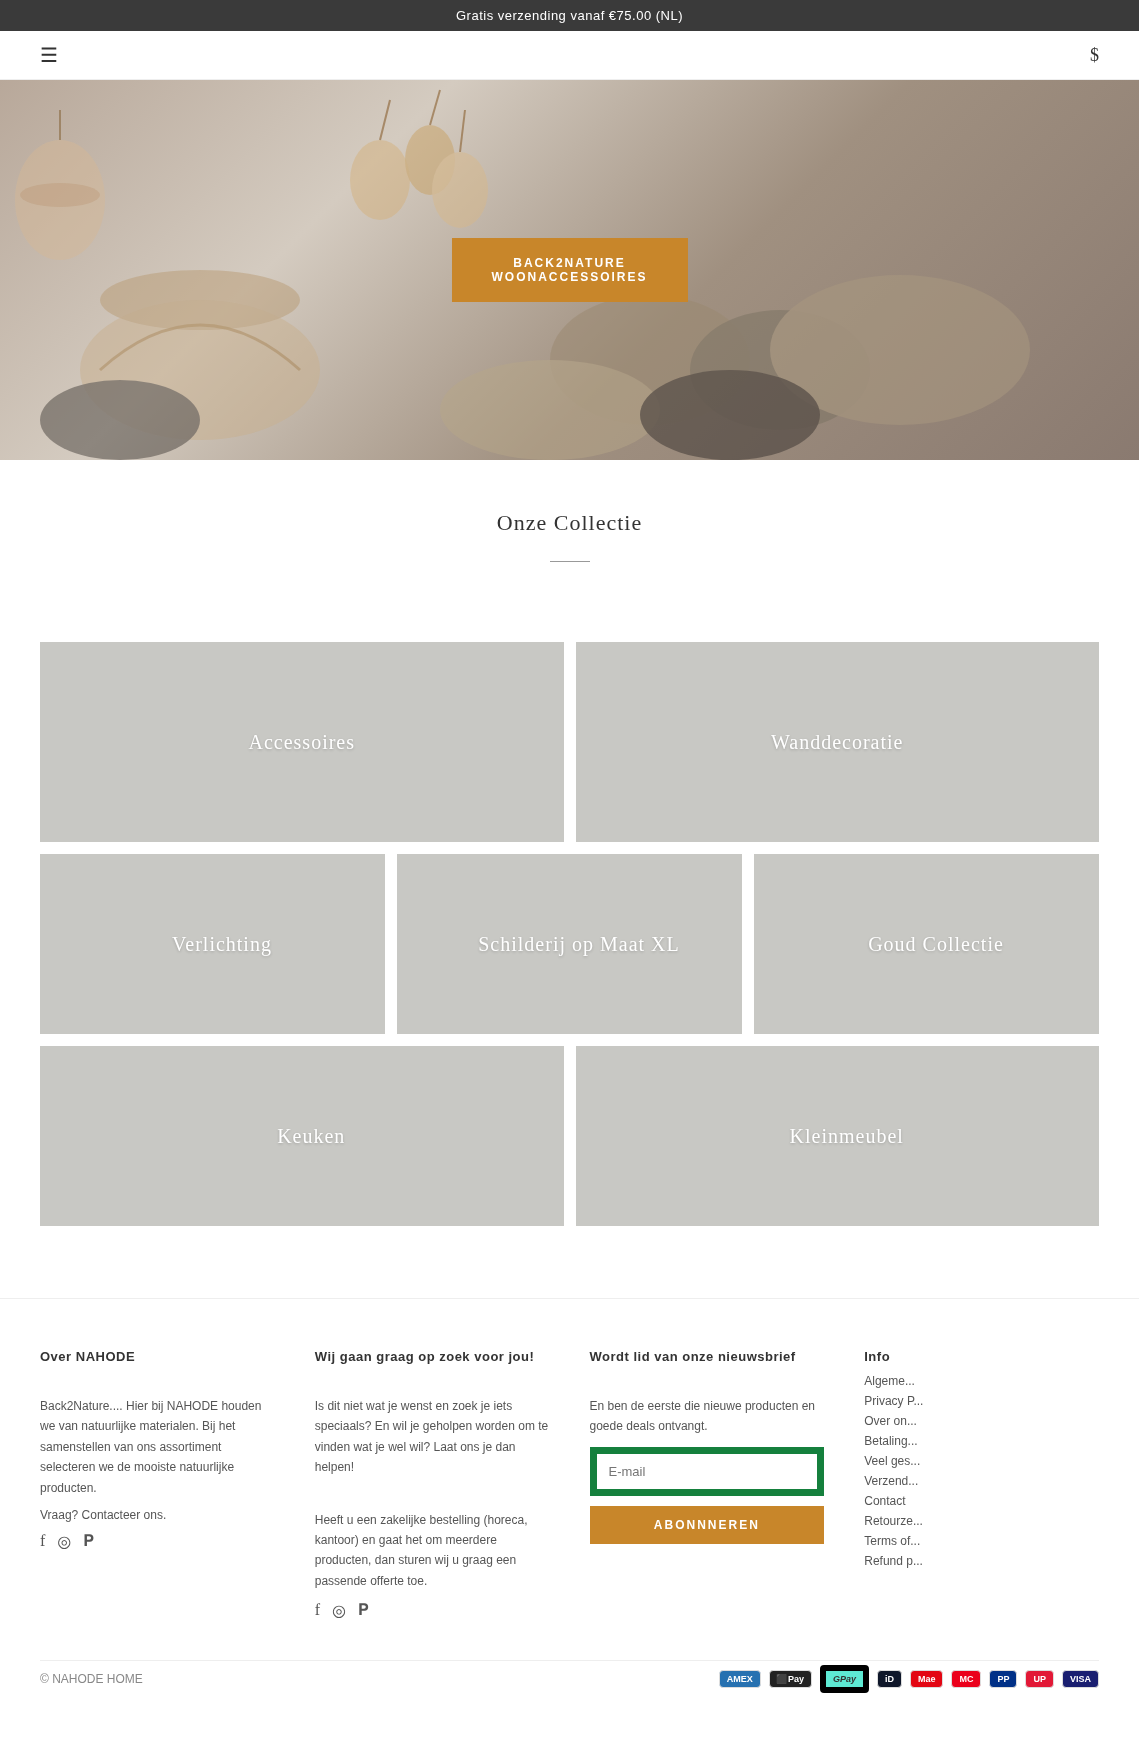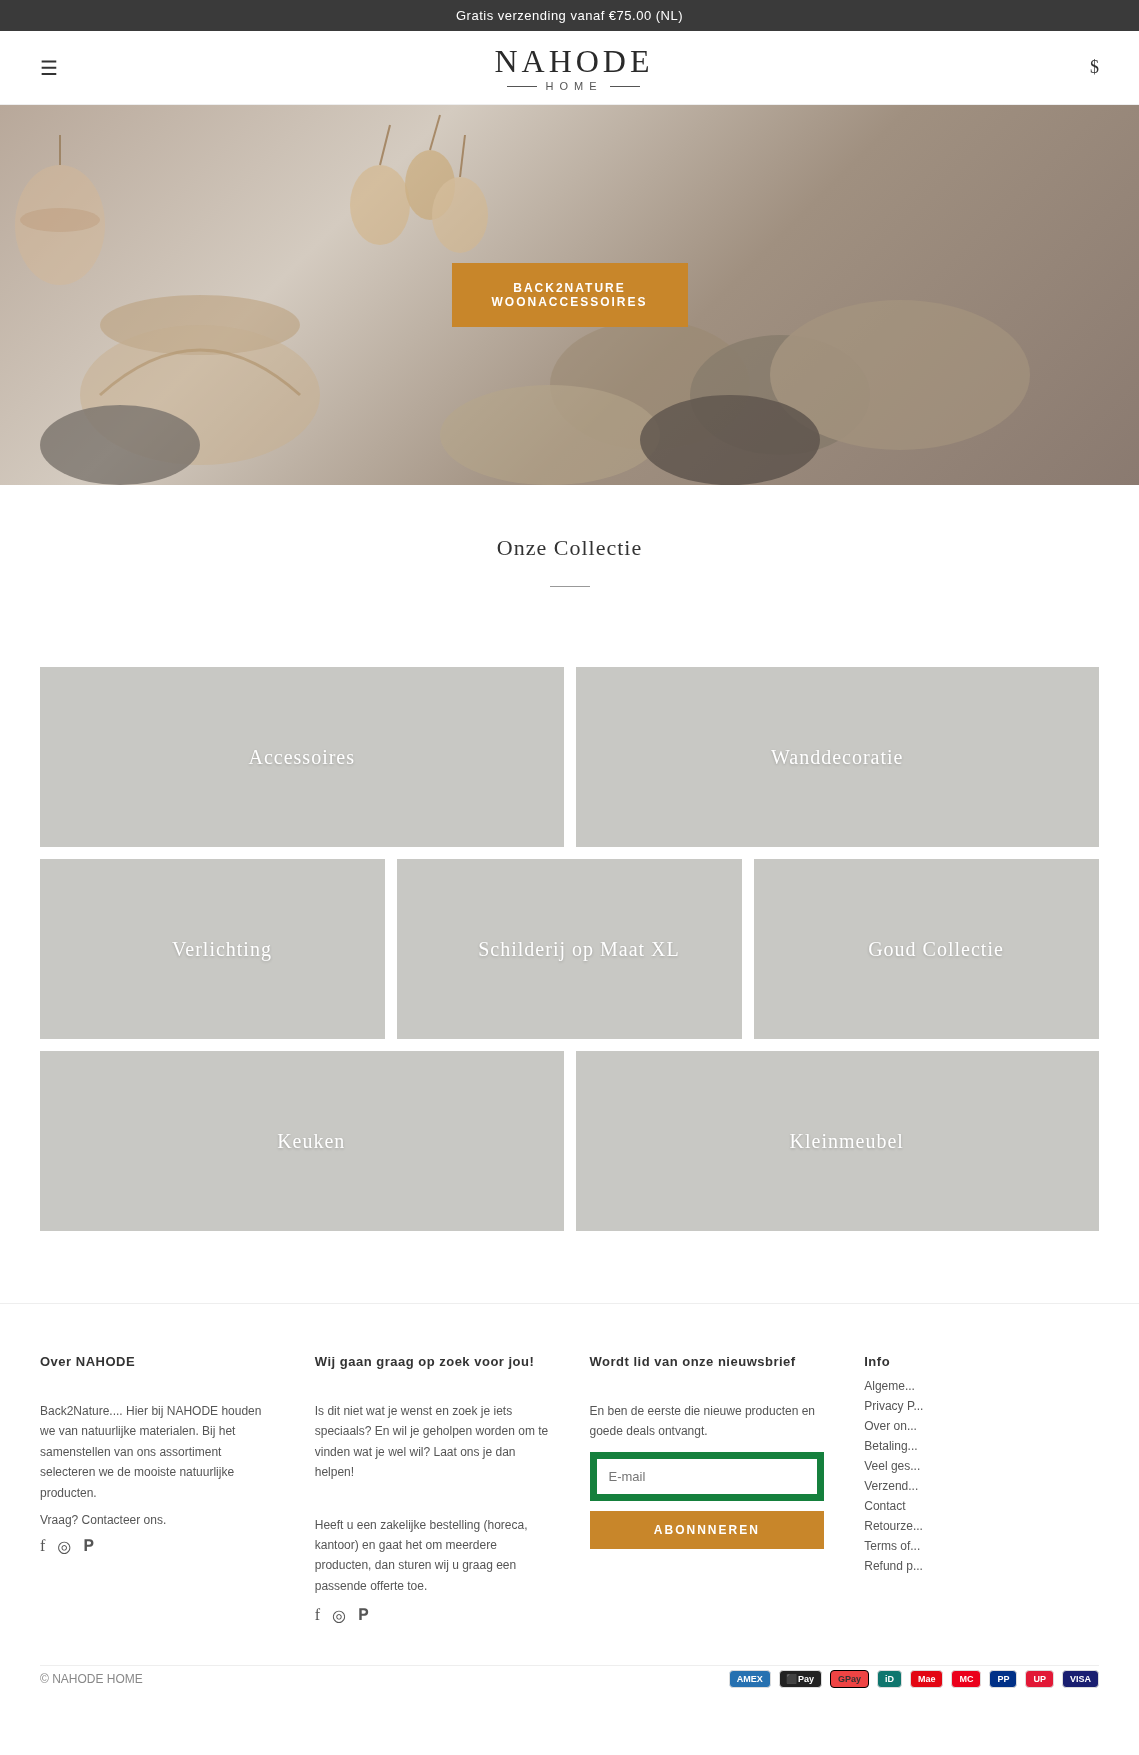--- a/index.html
+++ b/index.html
@@ -146,21 +146,21 @@
       color: #fff;
       font-family: Georgia, serif;
       font-size: 20px;
       font-weight: 400;
       letter-spacing: 1px;
       text-shadow: 0 1px 3px rgba(0,0,0,0.2);
       z-index: 2;
       position: relative;
     }
     .grid-item-large {
-      height: 180px;
+      height: 200px;
     }
     .grid-item-medium {
       height: 180px;
       padding-left: 19px;
     }
 
     
     .footer {
       background: #fff;
       border-top: 1px solid #eee;
@@ -266,22 +266,22 @@
       border: 1px solid #ddd;
       border-radius: 4px;
       padding: 3px 7px;
       font-size: 9px;
       font-weight: bold;
       font-family: Arial, sans-serif;
       color: #444;
     }
     .payment-icon.amex { background: #2671b1; color: #fff; }
     .payment-icon.apple { background: #222; color: #fff; }
-    .payment-icon.gpay { background: #ef4444; color: #333; border: 1px solid #000000; }
-    .payment-icon.ideal { background: #0f766e; color: #fff; }
+    .payment-icon.gpay { background: #5eead4; color: #333; border: 6px solid #000000; font-style: italic; }
+    .payment-icon.ideal { background: #0f172a; color: #fff; }
     .payment-icon.maestro { background: #e30613; color: #fff; }
     .payment-icon.mastercard { background: #eb001b; color: #fff; }
     .payment-icon.paypal { background: #003087; color: #fff; }
     .payment-icon.unionpay { background: #e21836; color: #fff; }
     .payment-icon.visa { background: #1a1f71; color: #fff; }
 
     
     .hero-baskets {
       position: absolute;
       top: 0; left: 0; right: 0; bottom: 0;
@@ -290,24 +290,20 @@
   </style>
 </head>
 <body>
 
 <div class="top-banner">
   <span>Gratis verzending vanaf €75.00 (NL)</span>
 </div>
 
 <header class="header">
   <span class="header-menu-icon">☰</span>
-  <div class="header-logo">
-    <div class="brand-name">NAHODE</div>
-    <div class="brand-sub">HOME</div>
-  </div>
   <span class="header-cart">$</span>
 </header>
 
 <div class="hero">
   <div class="hero-bg"></div>
 
   <svg class="hero-baskets" viewBox="0 0 1139 380" xmlns="http://www.w3.org/2000/svg">
 
     <ellipse cx="60" cy="120" rx="45" ry="60" fill="#d4b896" opacity="0.8"></ellipse>
     <ellipse cx="60" cy="115" rx="40" ry="12" fill="#c4a07a" opacity="0.9"></ellipse>

